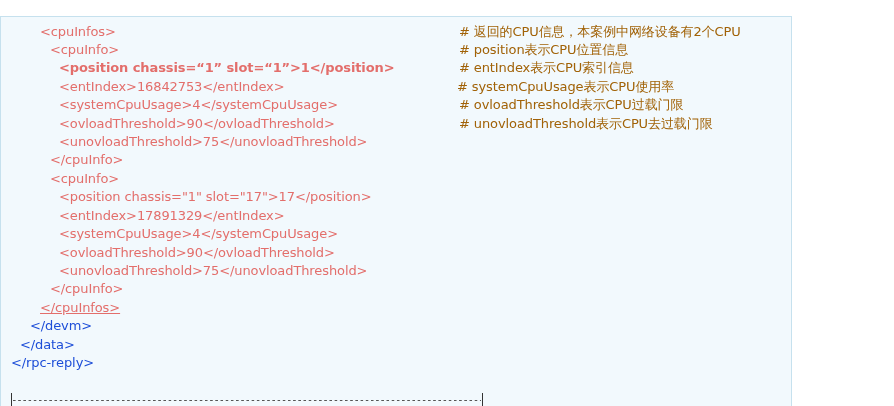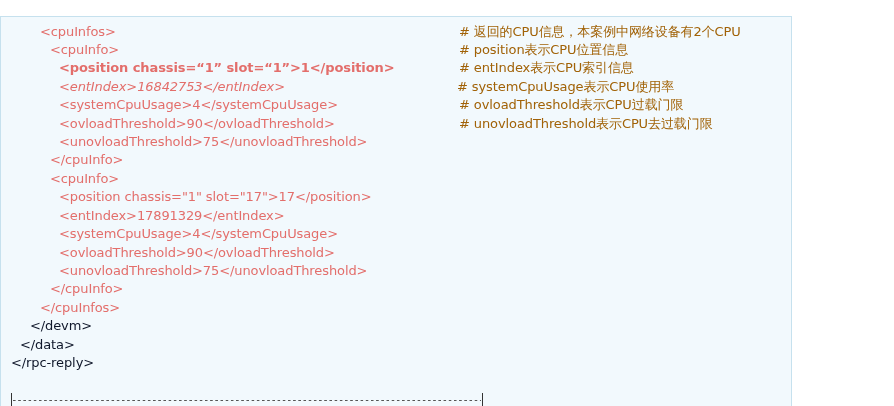--- a/index.html
+++ b/index.html
@@ -7,51 +7,51 @@
   .box {
     position: absolute; left: 0; top: 16px; width: 792px; height: 398px;
     background: #f2f9fd; border: 1px solid #c6e1ee; box-sizing: border-box;
   }
   .line {
     position: absolute; white-space: pre;
     font-family: "DejaVu Sans", "Liberation Sans", sans-serif;
     font-size: 13px; line-height: 18px; letter-spacing: -0.1px;
   }
   .red { color: #e36e6b; }
-  .dark { color: #0f172a; }
+  .dark { color: #1d4ed8; }
   .comment { color: #a16207; }
   .rule { position: absolute; left: 10px; top: 376px; width: 472px; height: 14px; }
   .rule .bar { position: absolute; top: 0; width: 1px; height: 14px; background: #333; }
   .rule .dash {
     position: absolute; left: 2px; right: 2px; top: 7px; height: 1px;
     background-image: linear-gradient(to right, #555 55%, transparent 55%);
     background-size: 5.2px 1px; background-repeat: repeat-x;
   }
 </style>
 </head>
 <body>
 
 <div class="box">
   <div id="code">
       <div class="line red" style="left: 39px; top: 6px;">&lt;cpuInfos&gt;</div>
       <div class="line red" style="left: 49px; top: 24px;">&lt;cpuInfo&gt;</div>
       <div class="line red" style="left: 58px; top: 42px; font-weight: bold;">&lt;position chassis=“1” slot=“1”&gt;1&lt;/position&gt;</div>
-      <div class="line red" style="left: 58px; top: 61px; font-style: italic;">&lt;entIndex&gt;16842753&lt;/entIndex&gt;</div>
+      <div class="line red" style="left: 58px; top: 61px;">&lt;entIndex&gt;16842753&lt;/entIndex&gt;</div>
       <div class="line red" style="left: 58px; top: 79px;">&lt;systemCpuUsage&gt;4&lt;/systemCpuUsage&gt;</div>
       <div class="line red" style="left: 58px; top: 98px;">&lt;ovloadThreshold&gt;90&lt;/ovloadThreshold&gt;</div>
       <div class="line red" style="left: 58px; top: 116px;">&lt;unovloadThreshold&gt;75&lt;/unovloadThreshold&gt;</div>
       <div class="line red" style="left: 49px; top: 134px;">&lt;/cpuInfo&gt;</div>
       <div class="line red" style="left: 49px; top: 153px;">&lt;cpuInfo&gt;</div>
       <div class="line red" style="left: 58px; top: 171px;">&lt;position chassis="1" slot="17"&gt;17&lt;/position&gt;</div>
       <div class="line red" style="left: 58px; top: 190px;">&lt;entIndex&gt;17891329&lt;/entIndex&gt;</div>
       <div class="line red" style="left: 58px; top: 208px;">&lt;systemCpuUsage&gt;4&lt;/systemCpuUsage&gt;</div>
       <div class="line red" style="left: 58px; top: 227px;">&lt;ovloadThreshold&gt;90&lt;/ovloadThreshold&gt;</div>
       <div class="line red" style="left: 58px; top: 245px;">&lt;unovloadThreshold&gt;75&lt;/unovloadThreshold&gt;</div>
       <div class="line red" style="left: 49px; top: 263px;">&lt;/cpuInfo&gt;</div>
-      <div class="line red" style="left: 39px; top: 282px;">&lt;/cpuInfos&gt;</div>
+      <div class="line red" style="left: 39px; top: 282px; text-decoration: underline;">&lt;/cpuInfos&gt;</div>
       <div class="line dark" style="left: 29px; top: 300px;">&lt;/devm&gt;</div>
       <div class="line dark" style="left: 19px; top: 319px;">&lt;/data&gt;</div>
       <div class="line dark" style="left: 10px; top: 337px;">&lt;/rpc-reply&gt;</div>
     </div>
   <div id="comments">
       <div class="line comment" style="left: 458px; top: 6px;"># 返回的CPU信息，本案例中网络设备有2个CPU</div>
       <div class="line comment" style="left: 458px; top: 24px;"># position表示CPU位置信息</div>
       <div class="line comment" style="left: 458px; top: 42px; text-align: right;"># entIndex表示CPU索引信息</div>
       <div class="line comment" style="left: 456px; top: 61px;"># systemCpuUsage表示CPU使用率</div>
       <div class="line comment" style="left: 458px; top: 79px; text-align: right;"># ovloadThreshold表示CPU过载门限</div>

